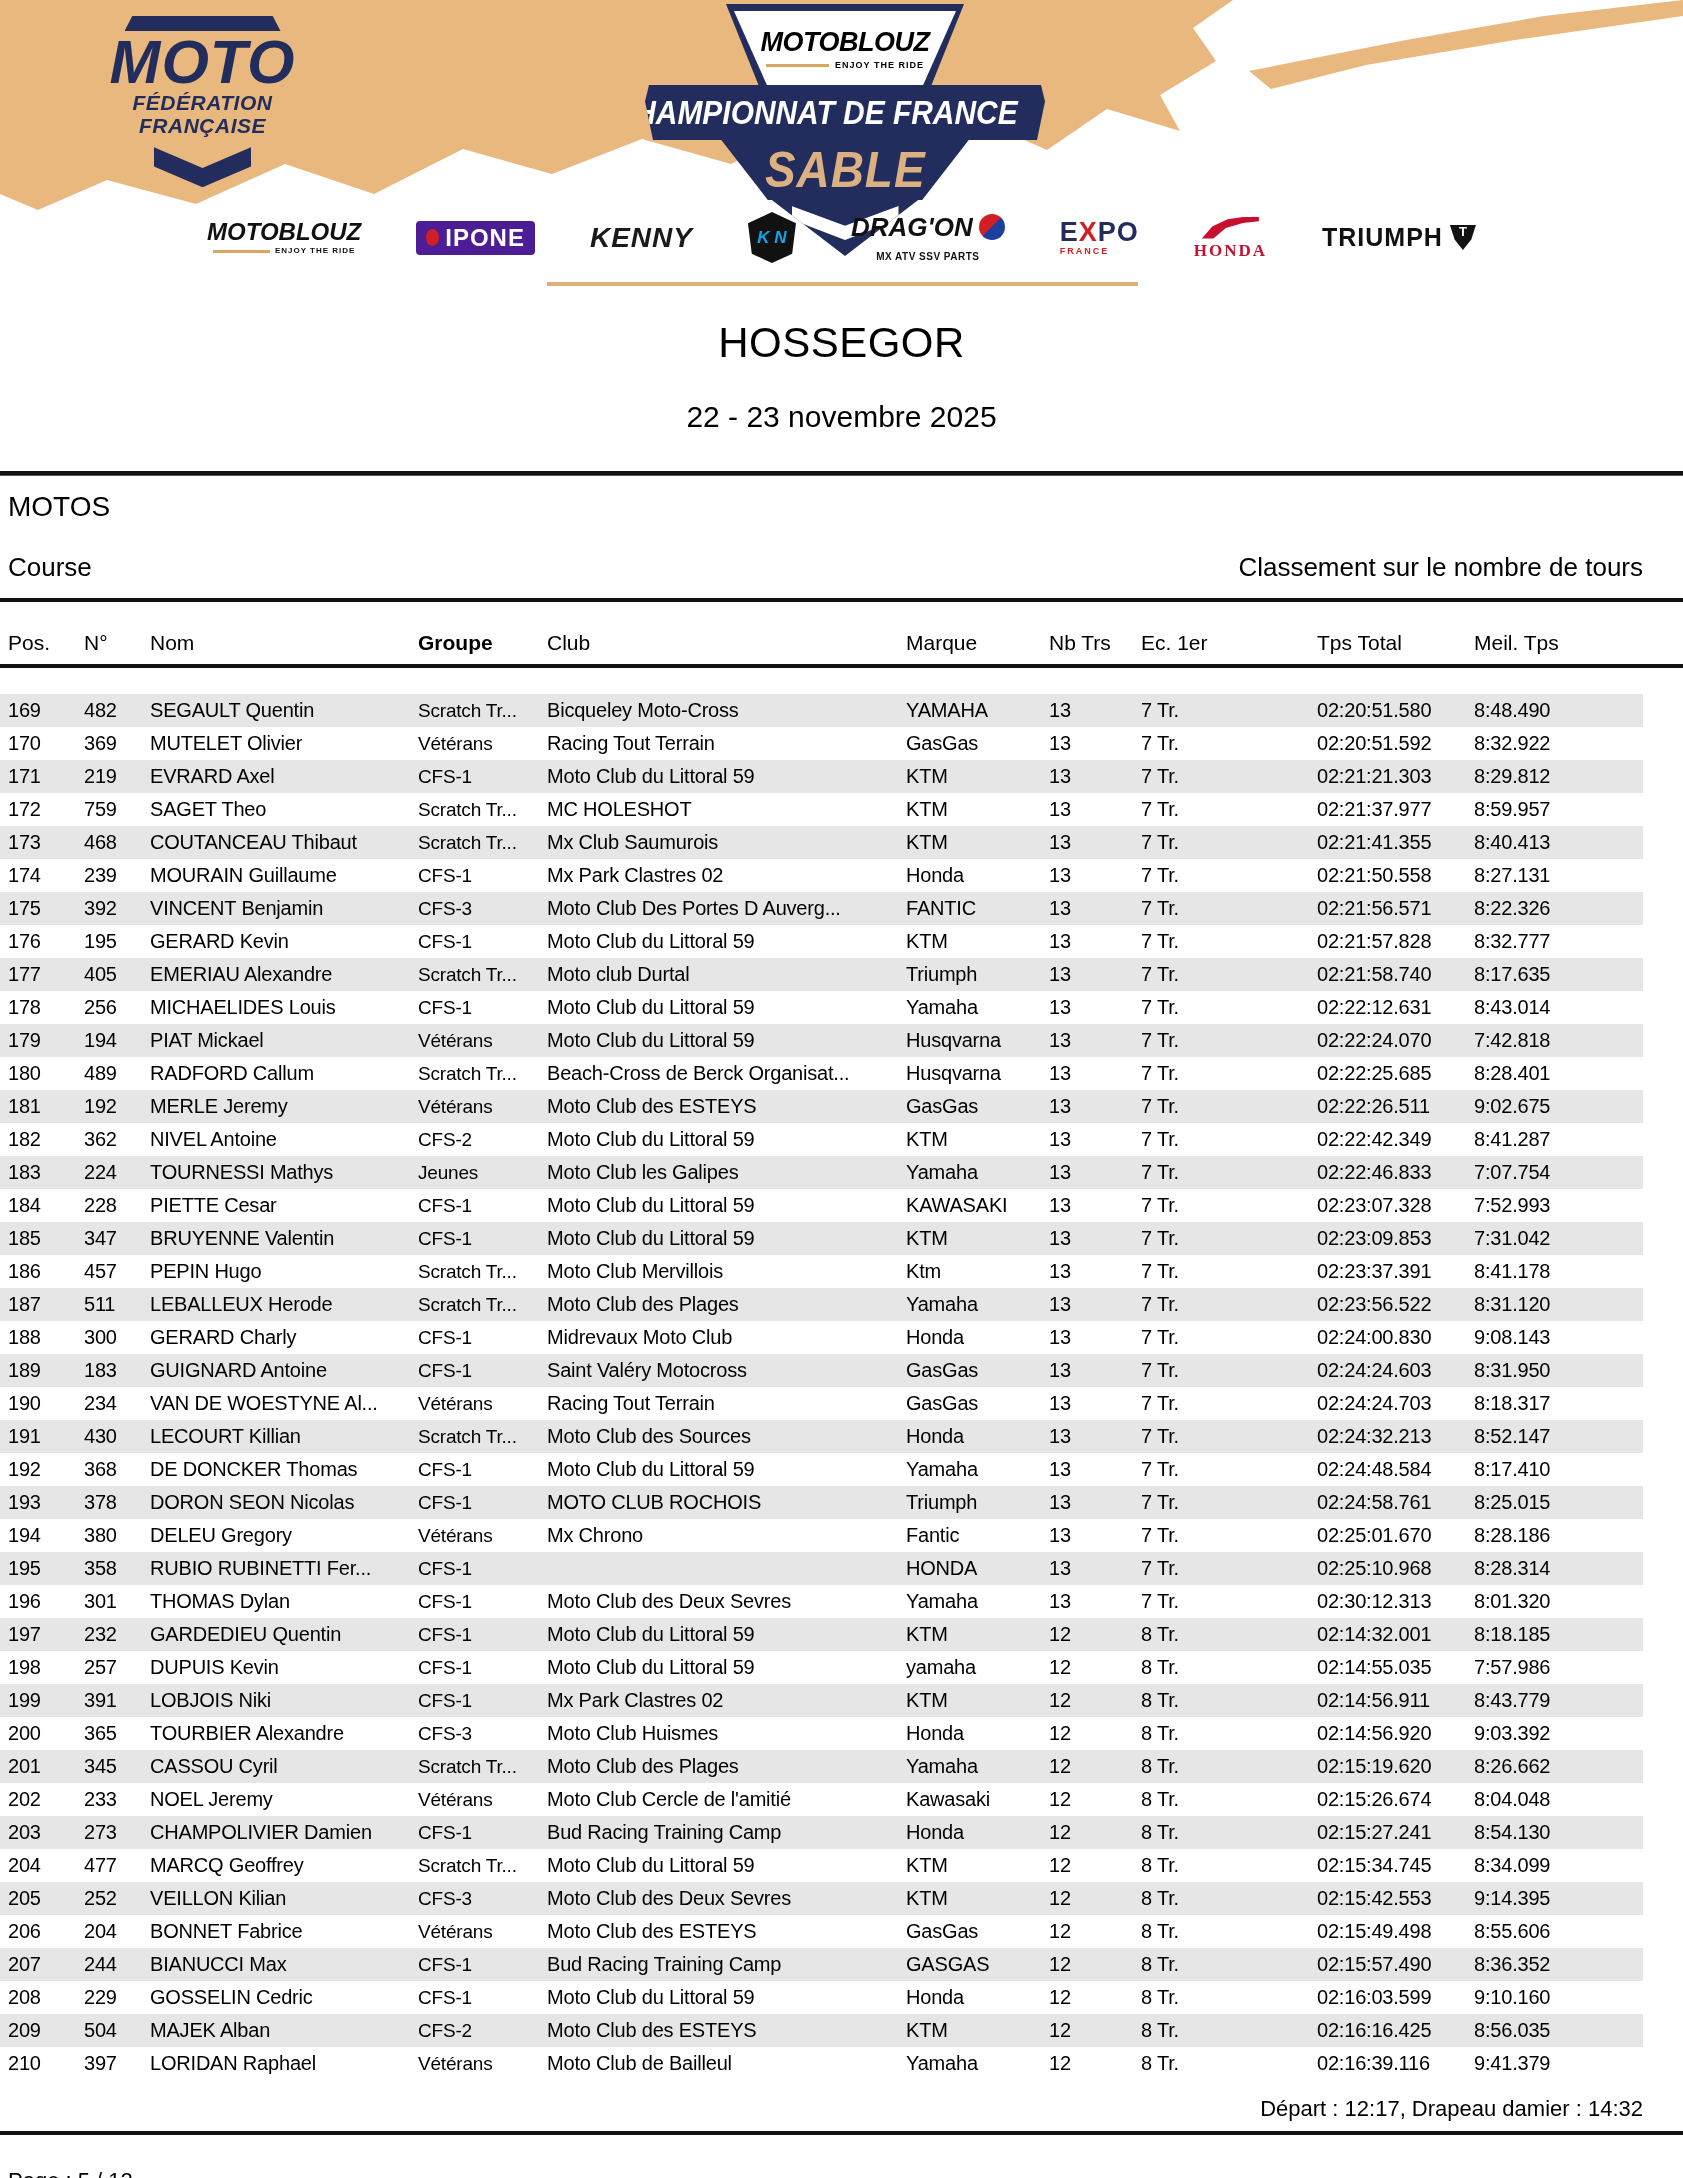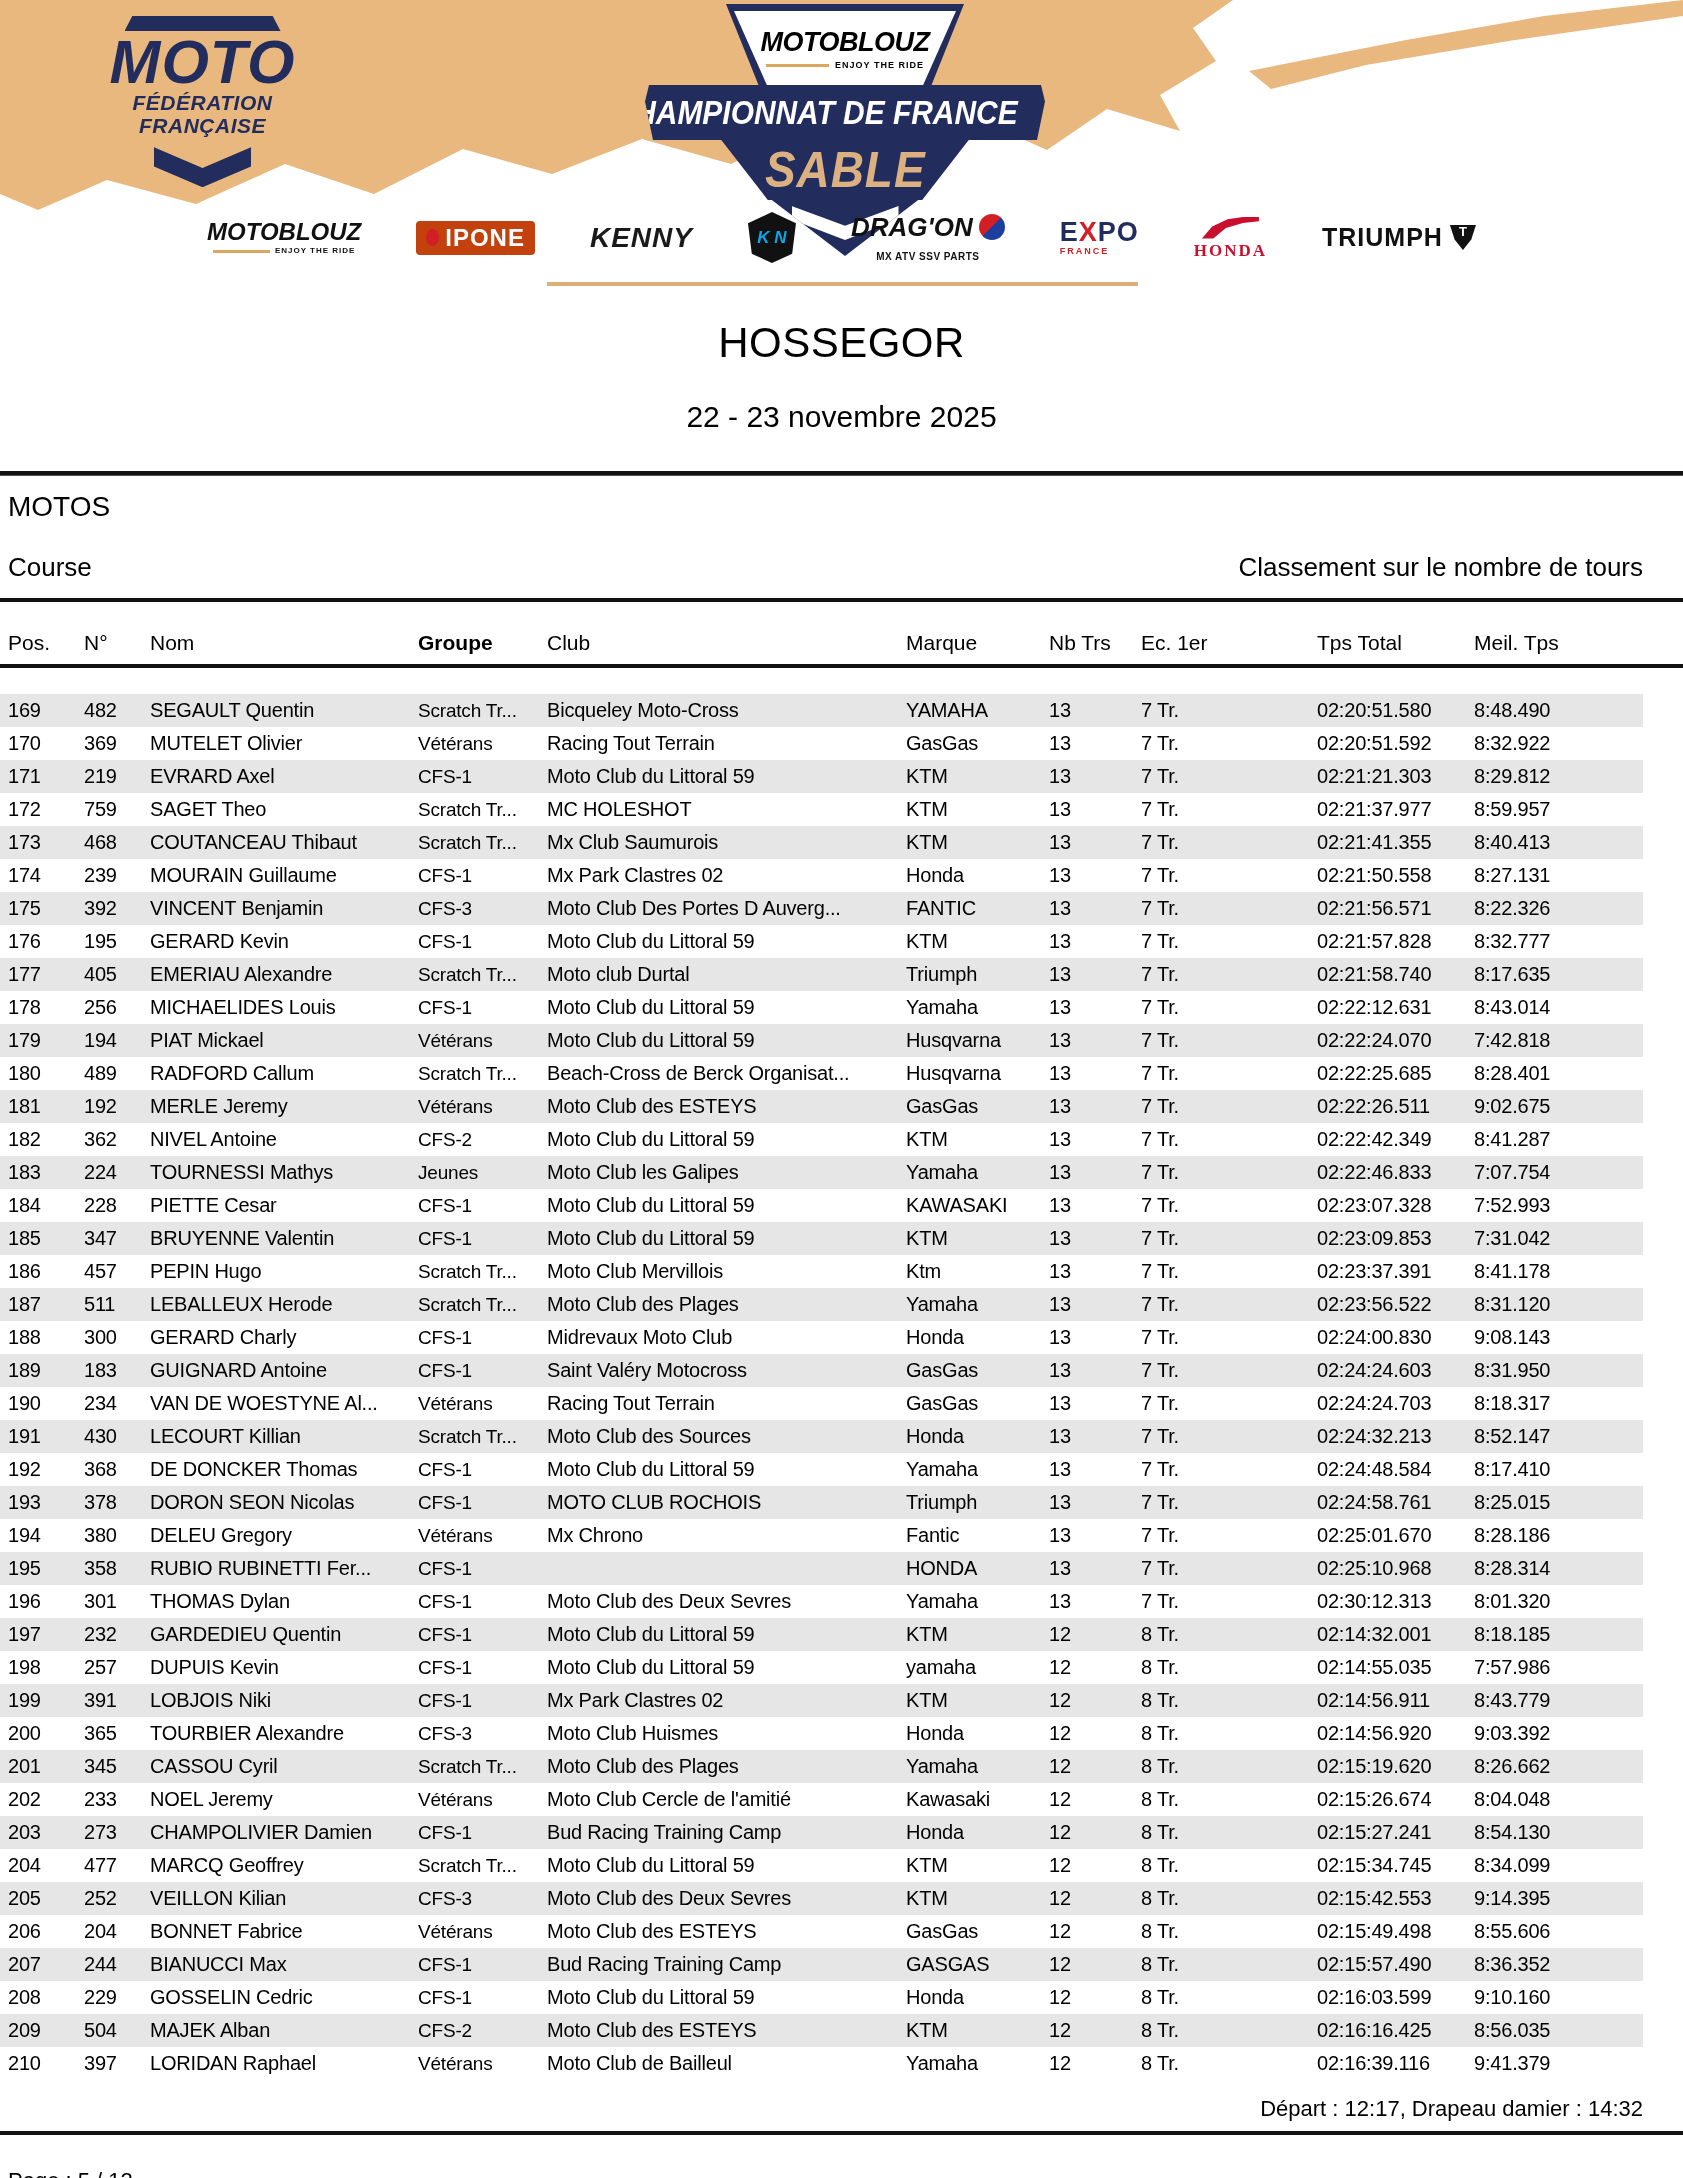--- a/index.html
+++ b/index.html
@@ -52,21 +52,21 @@
   .shield-point{width:149px;height:57px;background:var(--navy);clip-path:polygon(0 0,100% 0,50% 100%);position:relative;margin-top:-1px;}
   .point-chevron{position:absolute;left:21px;top:7px;width:107px;height:34px;background:#fff;
     clip-path:polygon(0 0,50% 58%,100% 0,100% 40%,50% 100%,0 40%);}
 
   
   .sponsors{position:absolute;left:0;top:212px;width:1683px;display:flex;justify-content:center;align-items:center;gap:55px;z-index:3;}
   .sp{display:flex;flex-direction:column;align-items:center;line-height:1;}
   .sp-motoblouz .sp-name{font-size:24px;font-weight:900;font-style:italic;color:#111;}
   .sp-motoblouz .sp-tag{font-size:8px;font-weight:700;color:#111;letter-spacing:1px;display:flex;align-items:center;gap:5px;margin-top:3px;}
   .sp-motoblouz .sp-tag::before{content:"";width:57px;height:3px;background:var(--gold);display:inline-block;}
-  .sp-ipone{flex-direction:row;background:#c2410c;border-radius:4px;padding:5px 10px;gap:6px;align-items:center;}
+  .sp-ipone{flex-direction:row;background:#4c1d95;border-radius:4px;padding:5px 10px;gap:6px;align-items:center;}
   .sp-ipone .dot{width:13px;height:17px;border-radius:50%;background:#d21f26;}
   .sp-ipone .sp-name{font-size:24px;font-weight:900;color:#fff;letter-spacing:1px;}
   .sp-kenny .sp-name{font-size:28px;font-weight:900;font-style:italic;color:#1a1a1a;letter-spacing:1px;}
   .sp-kn{width:48px;height:51px;background:#111;clip-path:polygon(50% 0,100% 22%,92% 82%,50% 100%,8% 82%,0 22%);
     display:flex;align-items:center;justify-content:center;}
   .sp-kn .sp-name{color:#0ea5e9;font-weight:900;font-size:17px;font-style:italic;}
   .sp-dragon{align-items:center;}
   .sp-dragon .row{display:flex;align-items:center;gap:6px;}
   .sp-dragon .sp-name{font-size:26px;font-weight:900;font-style:italic;color:#111;}
   .sp-dragon .ball{width:26px;height:26px;border-radius:50%;background:linear-gradient(135deg,#d21f26 50%,#1c3f9e 50%);}

